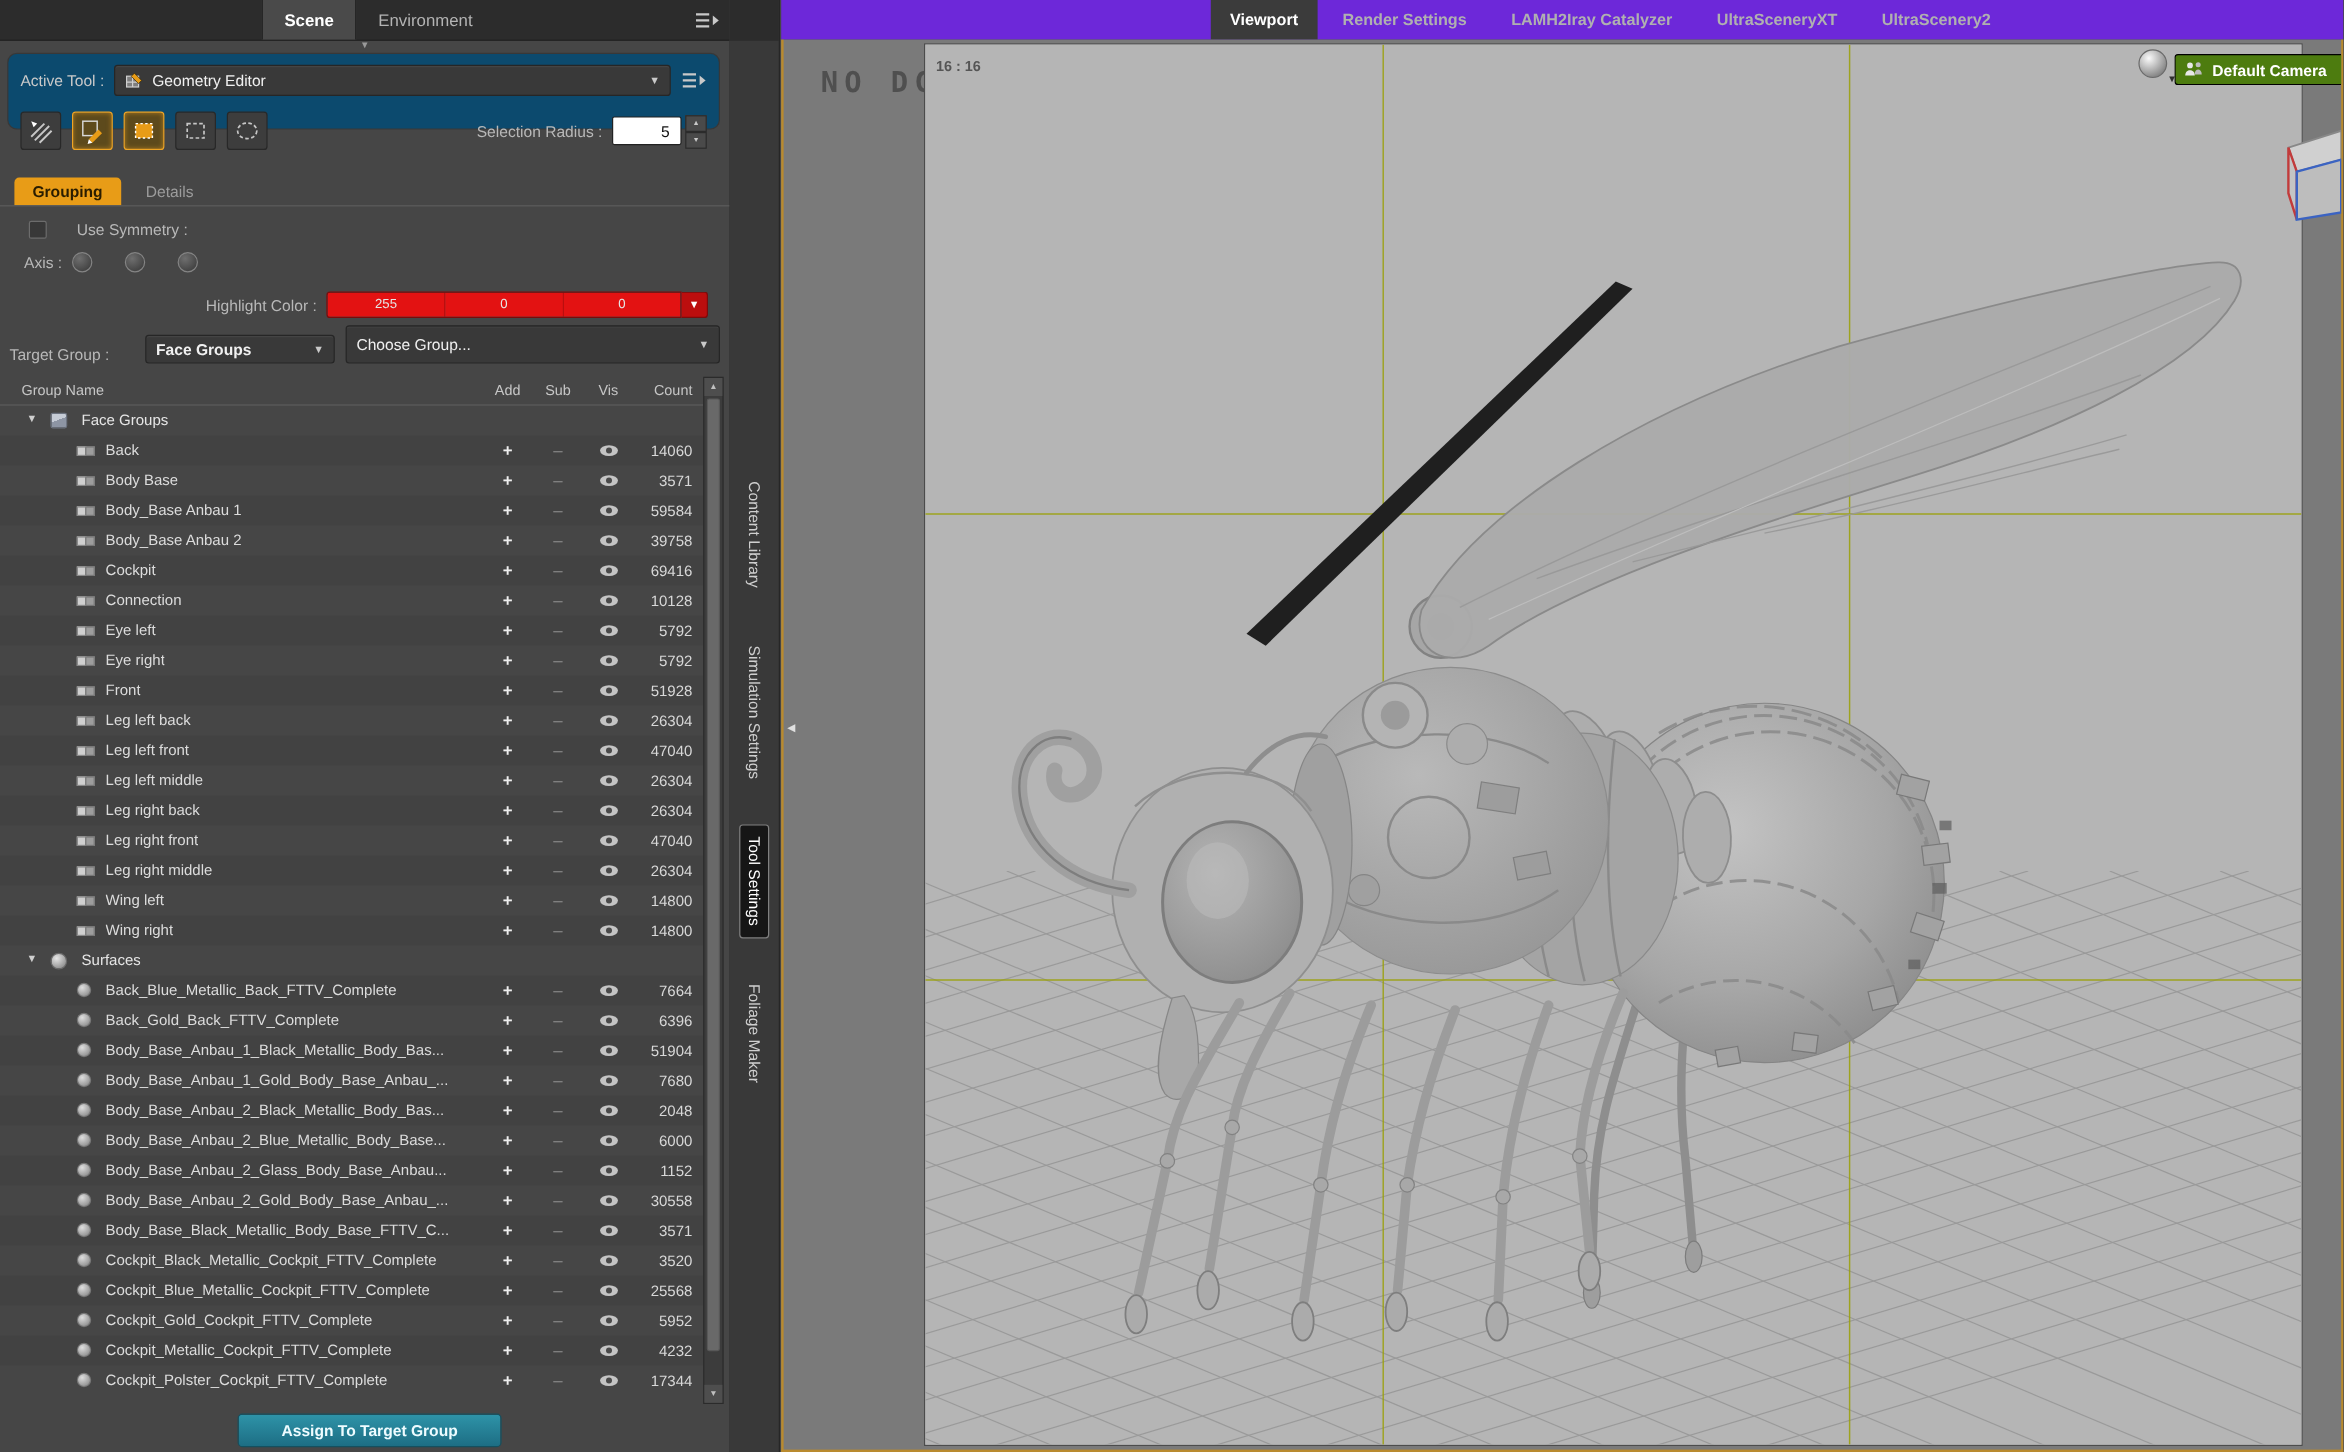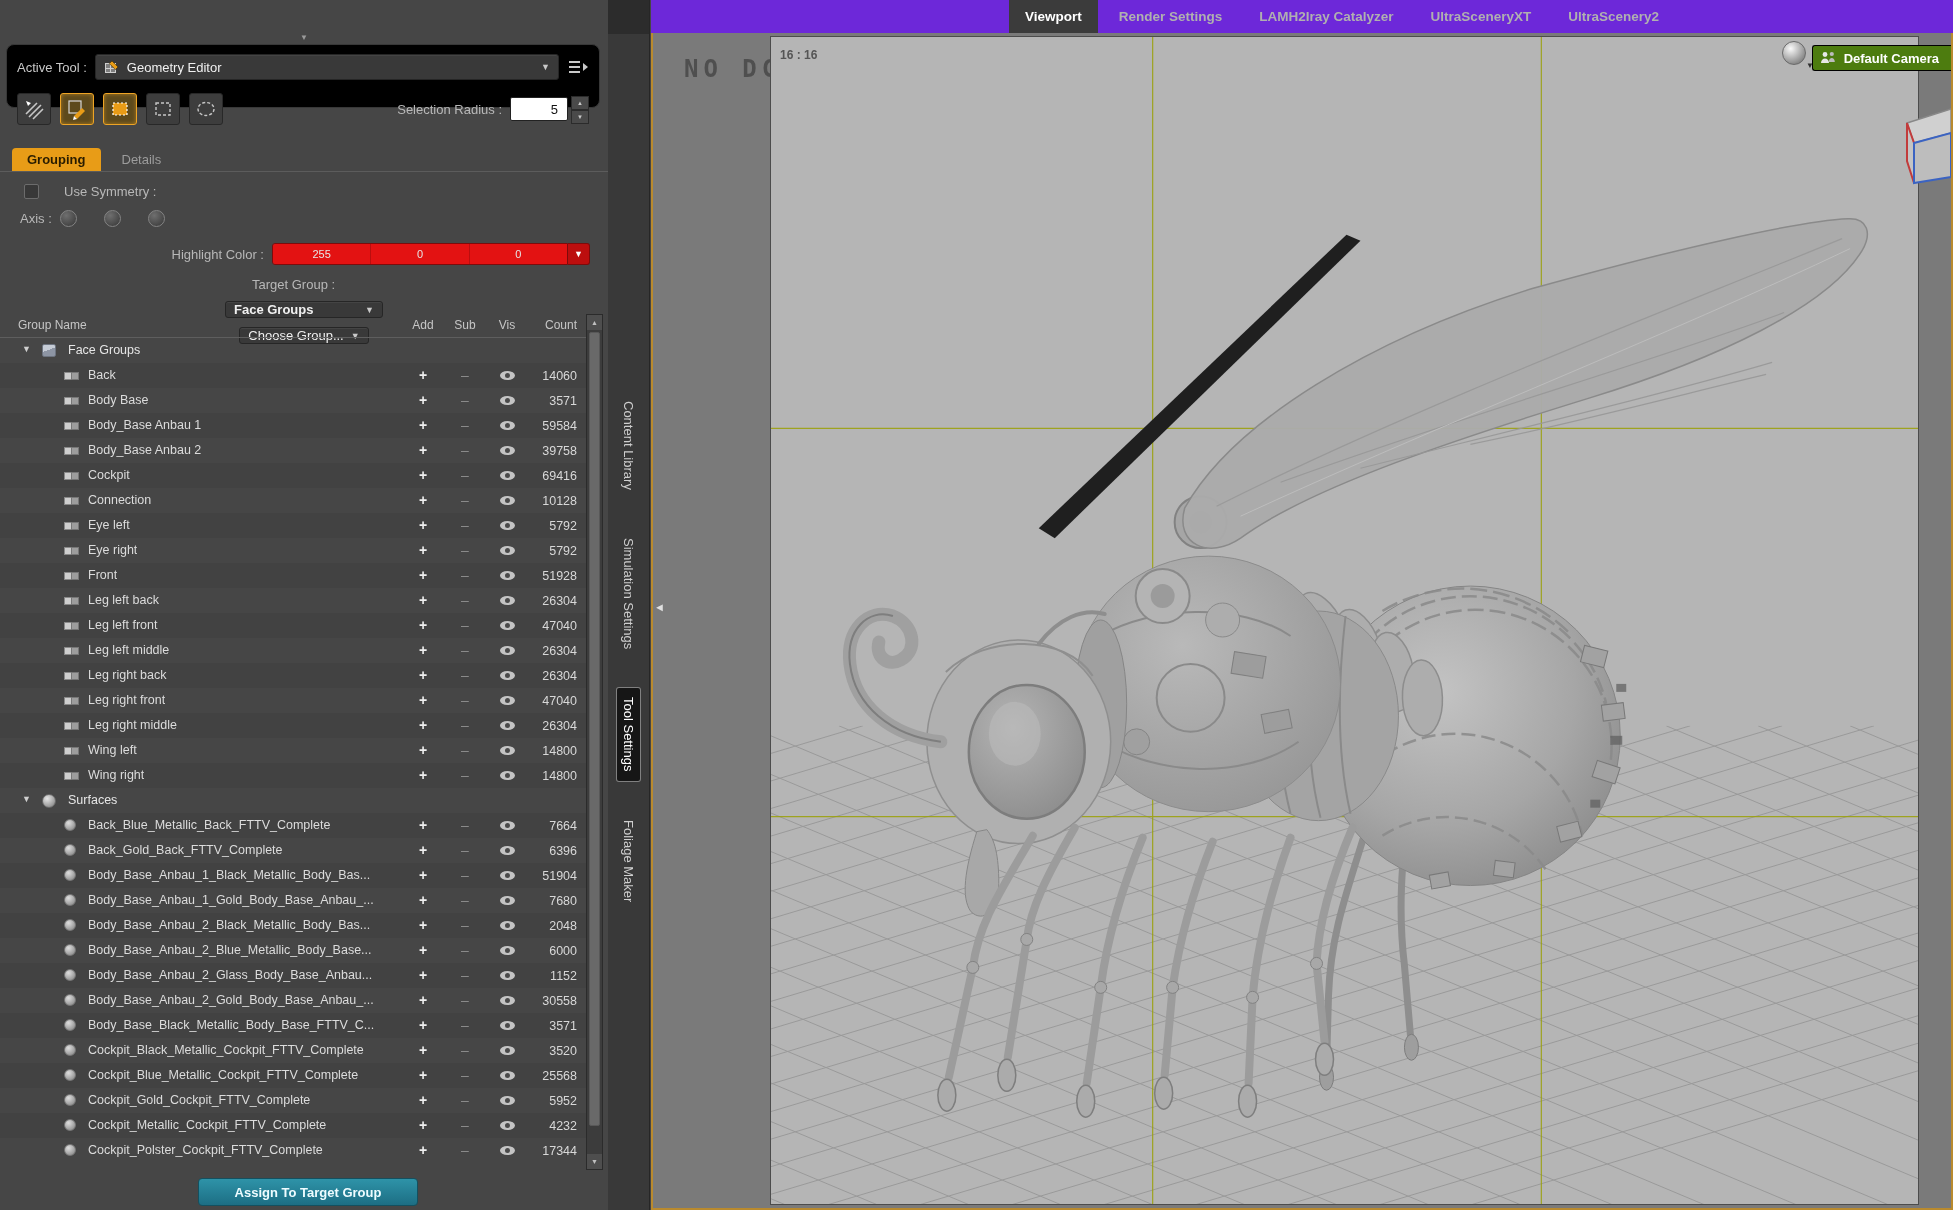--- a/index.html
+++ b/index.html
@@ -5,21 +5,21 @@
   html,body{margin:0;padding:0;background:#333;}
   .stage{position:relative;width:1953px;height:1210px;overflow:hidden;
          font-family:"Liberation Sans",sans-serif;background:#464646;-webkit-font-smoothing:antialiased;}
   
   .left-panel{position:absolute;left:0;top:0;width:608px;height:1210px;background:#464646;border-right:1px solid #262626;}
   .ptabbar{position:absolute;left:0;top:0;width:100%;height:34px;background:#2c2c2c;display:flex;align-items:stretch;padding-left:218px;box-sizing:border-box;border-bottom:1px solid #222;}
   .ptab{display:flex;align-items:center;padding:0 18px;font-size:14px;color:#b4b4b4;}
   .ptab.active{background:#4a4a4a;color:#fff;font-weight:bold;border-left:1px solid #1f1f1f;border-right:1px solid #1f1f1f;}
   .panel-menu-icon{position:absolute;right:8px;top:8px;width:22px;height:18px;}
   .collapse-caret{position:absolute;left:300px;top:33px;font-size:8px;color:#9a9a9a;}
-  .tool-card{position:absolute;left:6px;top:44px;width:594px;height:64px;background:#000000;border:1px solid #383838;border-radius:8px;box-sizing:border-box;}
+  .tool-card{position:absolute;left:6px;top:44px;width:594px;height:64px;background:#0c4a6e;border:1px solid #383838;border-radius:8px;box-sizing:border-box;}
   .tool-row{position:absolute;left:10px;right:10px;top:8px;height:28px;display:flex;align-items:center;gap:8px;}
   .lbl{font-size:13px;color:#c9c9c9;white-space:nowrap;}
   .dd{display:flex;align-items:center;gap:7px;height:26px;background:#393939;border:1px solid #262626;border-radius:3px;box-shadow:inset 0 1px 0 rgba(255,255,255,.06);padding:0 8px;color:#f0f0f0;font-size:13px;box-sizing:border-box;}
   .dd .caret{margin-left:auto;font-size:9px;color:#c9c9c9;}
   .dd-grow{flex:1;}
   .menu-icon-2{width:22px;height:18px;flex:0 0 auto;}
   .icons-row{position:absolute;left:10px;right:10px;top:46px;height:36px;display:flex;align-items:center;}
   .tbtn{width:34px;height:32px;background:#3d3d3d;border:1px solid #282828;border-radius:3px;margin-right:9px;display:flex;align-items:center;justify-content:center;box-sizing:border-box;}
   .tbtn.sel{background:#5d4a1c;border-color:#eea425;box-shadow:inset 0 0 4px rgba(238,164,37,.55);}
   .sr-label{margin-left:auto;margin-right:8px;font-size:13px;color:#b8b8b8;}
@@ -35,21 +35,21 @@
   .mlbl{font-size:13px;color:#b8b8b8;}
   .axis-row{position:absolute;left:20px;top:206px;height:24px;display:flex;align-items:center;}
   .axis-row .mlbl{width:40px;}
   .radio{width:15px;height:15px;border-radius:50%;border:1px solid #848484;background:radial-gradient(circle at 35% 30%,#6f6f6f,#353535);margin-right:27px;}
   .hl-row{position:absolute;left:0;top:241px;height:26px;width:608px;display:flex;align-items:center;}
   .hl-label{width:264px;text-align:right;padding-right:8px;font-size:13px;color:#b8b8b8;}
   .hl-bar{width:296px;height:22px;display:flex;border-radius:3px 0 0 3px;overflow:hidden;border:1px solid #7c0b0b;box-sizing:border-box;}
   .hl-seg{flex:1;background:#e31212;color:#e5e5e5;font-size:11px;display:flex;align-items:center;justify-content:center;border-right:1px solid rgba(0,0,0,.18);}
   .hl-seg:last-child{border-right:none;}
   .hl-arrow{width:22px;height:22px;background:#bc0e0e;border:1px solid #7c0b0b;border-left:none;border-radius:0 3px 3px 0;color:#fff;font-size:9px;display:flex;align-items:center;justify-content:center;box-sizing:border-box;}
-  .tg-row{position:absolute;left:8px;top:277px;height:26px;width:592px;display:flex;align-items:center;gap:9px;flex-direction:column;}
+  .tg-row{position:absolute;left:8px;top:277px;height:26px;width:592px;display:flex;align-items:flex-end;gap:9px;}
   .tg-row .mlbl{width:104px;}
   .dd-target{width:158px;height:24px;font-weight:bold;}
   .list-header{position:absolute;left:0;top:313px;width:586px;height:24px;border-bottom:1px solid #5e5e5e;font-size:12px;color:#c6c6c6;}
   .lh-name{position:absolute;left:18px;top:5px;}
   .lh-add{position:absolute;left:405px;width:36px;text-align:center;top:5px;}
   .lh-sub{position:absolute;left:447px;width:36px;text-align:center;top:5px;}
   .lh-vis{position:absolute;left:489px;width:36px;text-align:center;top:5px;}
   .lh-count{position:absolute;left:515px;width:62px;text-align:right;top:5px;}
   .tree{position:absolute;left:0;top:338px;width:586px;}
   .tree-row{position:relative;height:25px;}
@@ -98,20 +98,31 @@
   .cam-chip{position:absolute;right:0;top:12px;height:24px;background:#4d7c0f;border:1px solid #000;border-right:none;border-radius:3px 0 0 3px;color:#fff;font-size:13px;font-weight:bold;display:flex;align-items:center;gap:7px;padding:0 12px 0 7px;}
   .gizmo{position:absolute;right:0;top:64px;}
 </style>
 </head>
 <body>
 
 <div class="stage">
 
   <div class="left-panel">
 
+    <div class="ptabbar">
+
+      <svg class="panel-menu-icon" viewBox="0 0 22 18">
+        <path d="M2 4h11M2 9h11M2 14h11" stroke="#c9c9c9" stroke-width="1.8" fill="none"></path>
+        <path d="M16 5l5 4-5 4z" fill="#c9c9c9"></path>
+      </svg>
+
+        <span class="ptab active">Scene</span>
+
+        <span class="ptab">Environment</span>
+      </div>
     <span class="collapse-caret">▼</span>
 
     <div class="tool-card">
       <div class="tool-row">
         <span class="lbl">Active Tool :</span>
         <div class="dd dd-grow">
           <svg width="16" height="16" viewBox="0 0 16 16">
             <rect x="1.5" y="4.5" width="10" height="9" fill="#7e7e7e" stroke="#cfcfcf"></rect>
             <path d="M1.5 9.5h10M6.5 4.5v9" stroke="#cfcfcf" stroke-width="1"></path>
             <path d="M8 2l6 6-2.6 2.6-6-6z" fill="#e89c17" stroke="#3a2a00" stroke-width="0.6"></path>

